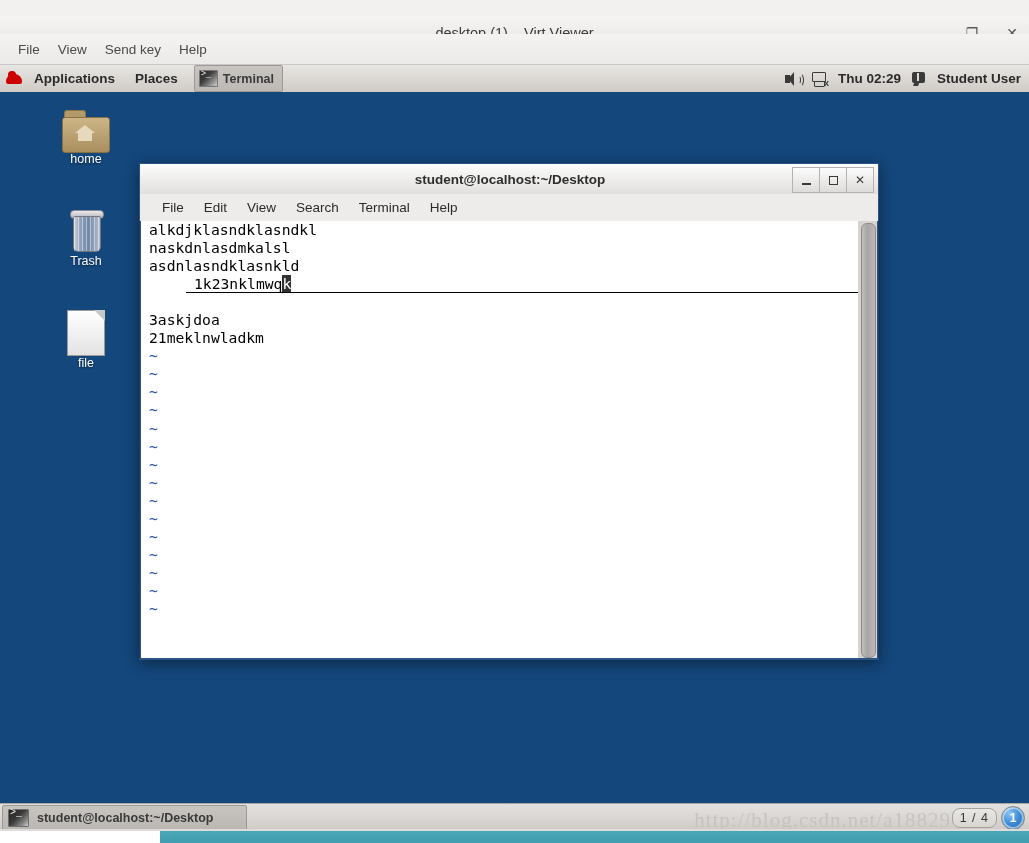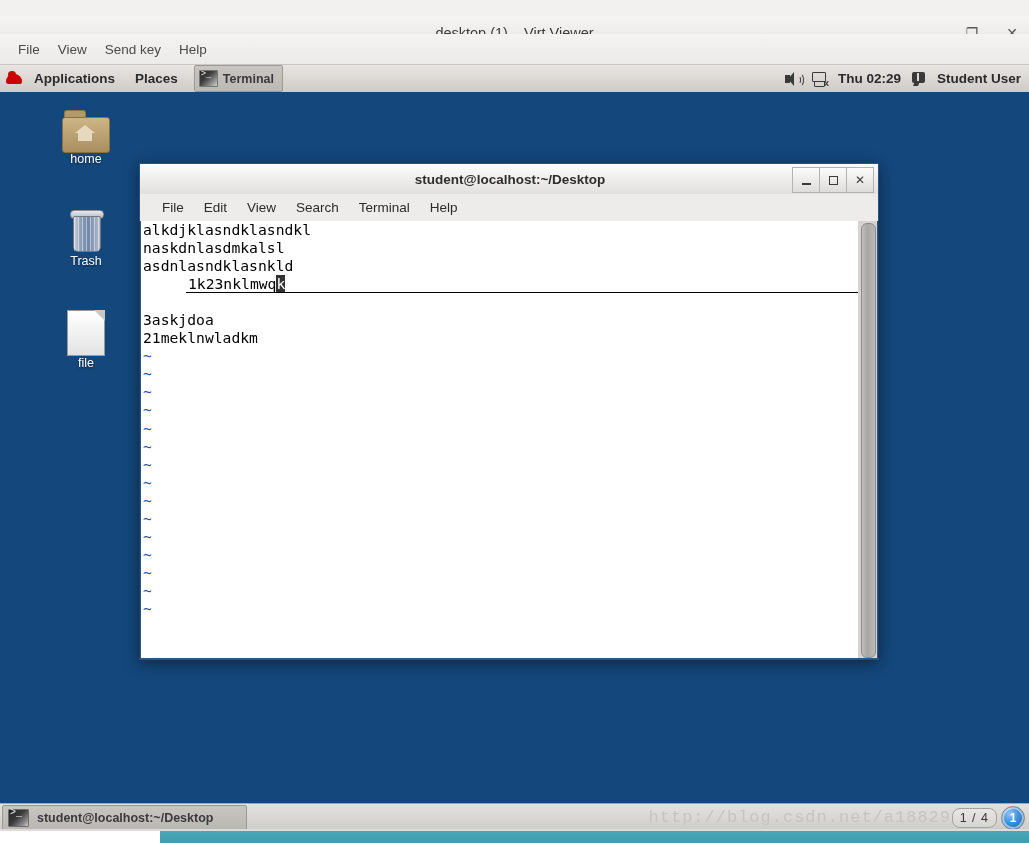--- a/index.html
+++ b/index.html
@@ -150,21 +150,21 @@
   .tw-body{
     position:absolute;left:1px;top:58px;width:718px;height:437px;
     background:#ffffff;overflow:hidden;
     border-left:1px solid #2b5486;box-sizing:border-box;
   }
   .vim{
     position:absolute;left:0;top:0;width:718px;height:437px;
     font-family:"DejaVu Sans Mono","Liberation Mono",monospace;
     font-size:14.7px;line-height:18.05px;color:#000000;
   }
-  .vline{height:18.05px;white-space:pre;padding-left:2px;}
+  .vline{height:18.05px;white-space:pre;padding-left:8px;}
   .vline.nontext{color:#2b55a8;}
   .vline.cursorline{
     border-bottom:1px solid #000;box-sizing:border-box;height:18.05px;
     text-decoration:underline;text-decoration-color:#000;text-underline-offset:2.5px;margin-left:45px;
   }
   .vcursor{background:#333333;color:#ffffff;}
   .vim-status{
     position:absolute;left:0;bottom:0;width:718px;height:20px;
     font-family:"DejaVu Sans Mono","Liberation Mono",monospace;
     font-size:14.7px;color:#000;line-height:20px;white-space:pre;
@@ -214,22 +214,22 @@
   }
   .tb-badge{
     width:22px;height:22px;border-radius:50%;position:relative;cursor:pointer;
     background:radial-gradient(circle at 35% 30%,#8fc4f2 0%,#3f8fd8 45%,#1a5fa8 100%);
     border:1px solid #8d8a87;
     display:flex;align-items:center;justify-content:center;
     font-size:12px;font-weight:bold;color:#ffffff;
     box-shadow:inset 0 0 0 2px rgba(255,255,255,.5);
   }
   .watermark{
-    position:absolute;right:78px;top:808px;font-family:Liberation Mono, monospace;
-    font-size:17px;color:#c6c3c0;letter-spacing:1px;white-space:nowrap;pointer-events:none;margin-left:46px;
+    position:absolute;right:78px;top:808px;font-family:Liberation Serif, serif;
+    font-size:21px;color:#c6c3c0;letter-spacing:1px;white-space:nowrap;pointer-events:none;margin-left:46px;
   }
   
   .bottom-white{position:absolute;left:0;top:831px;width:160px;height:12px;background:#ffffff;}
   .bottom-teal{position:absolute;left:160px;top:831px;width:869px;height:12px;
     background:linear-gradient(to bottom,#49a7b8,#3f9cae);}
   .bottom-grayline{position:absolute;left:0;top:829px;width:1029px;height:2px;background:#dedbd8;}
 </style>
 </head>
 <body>
 

